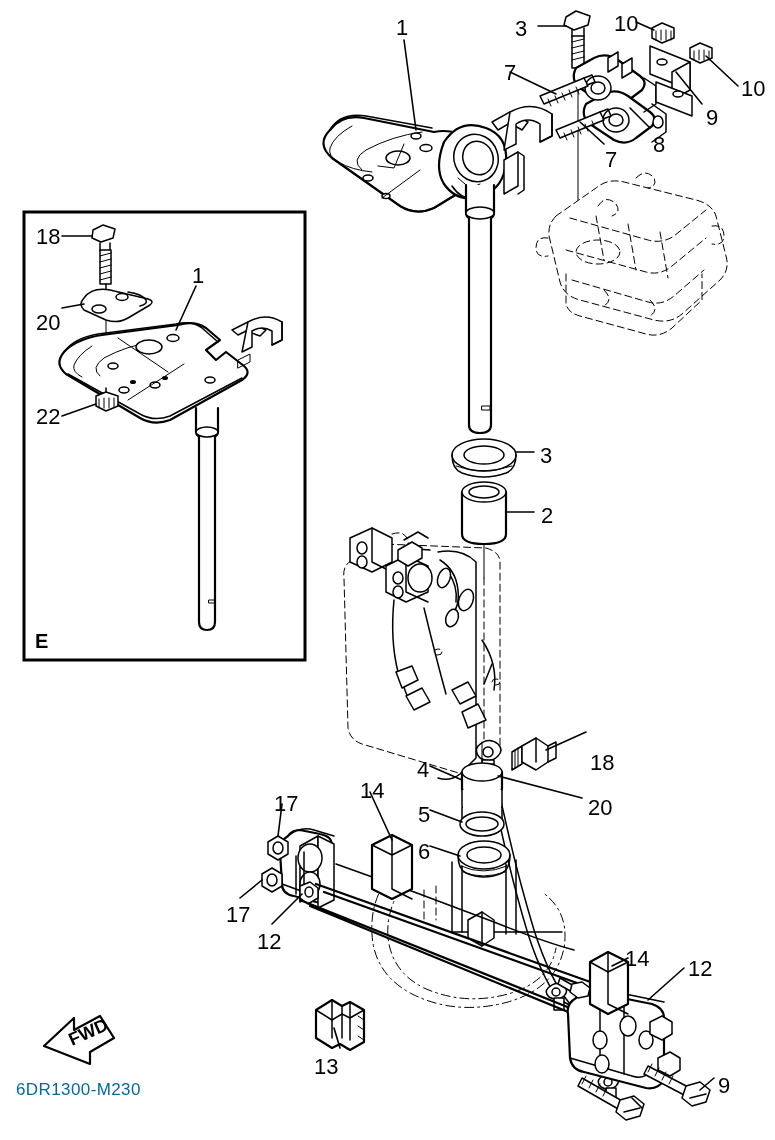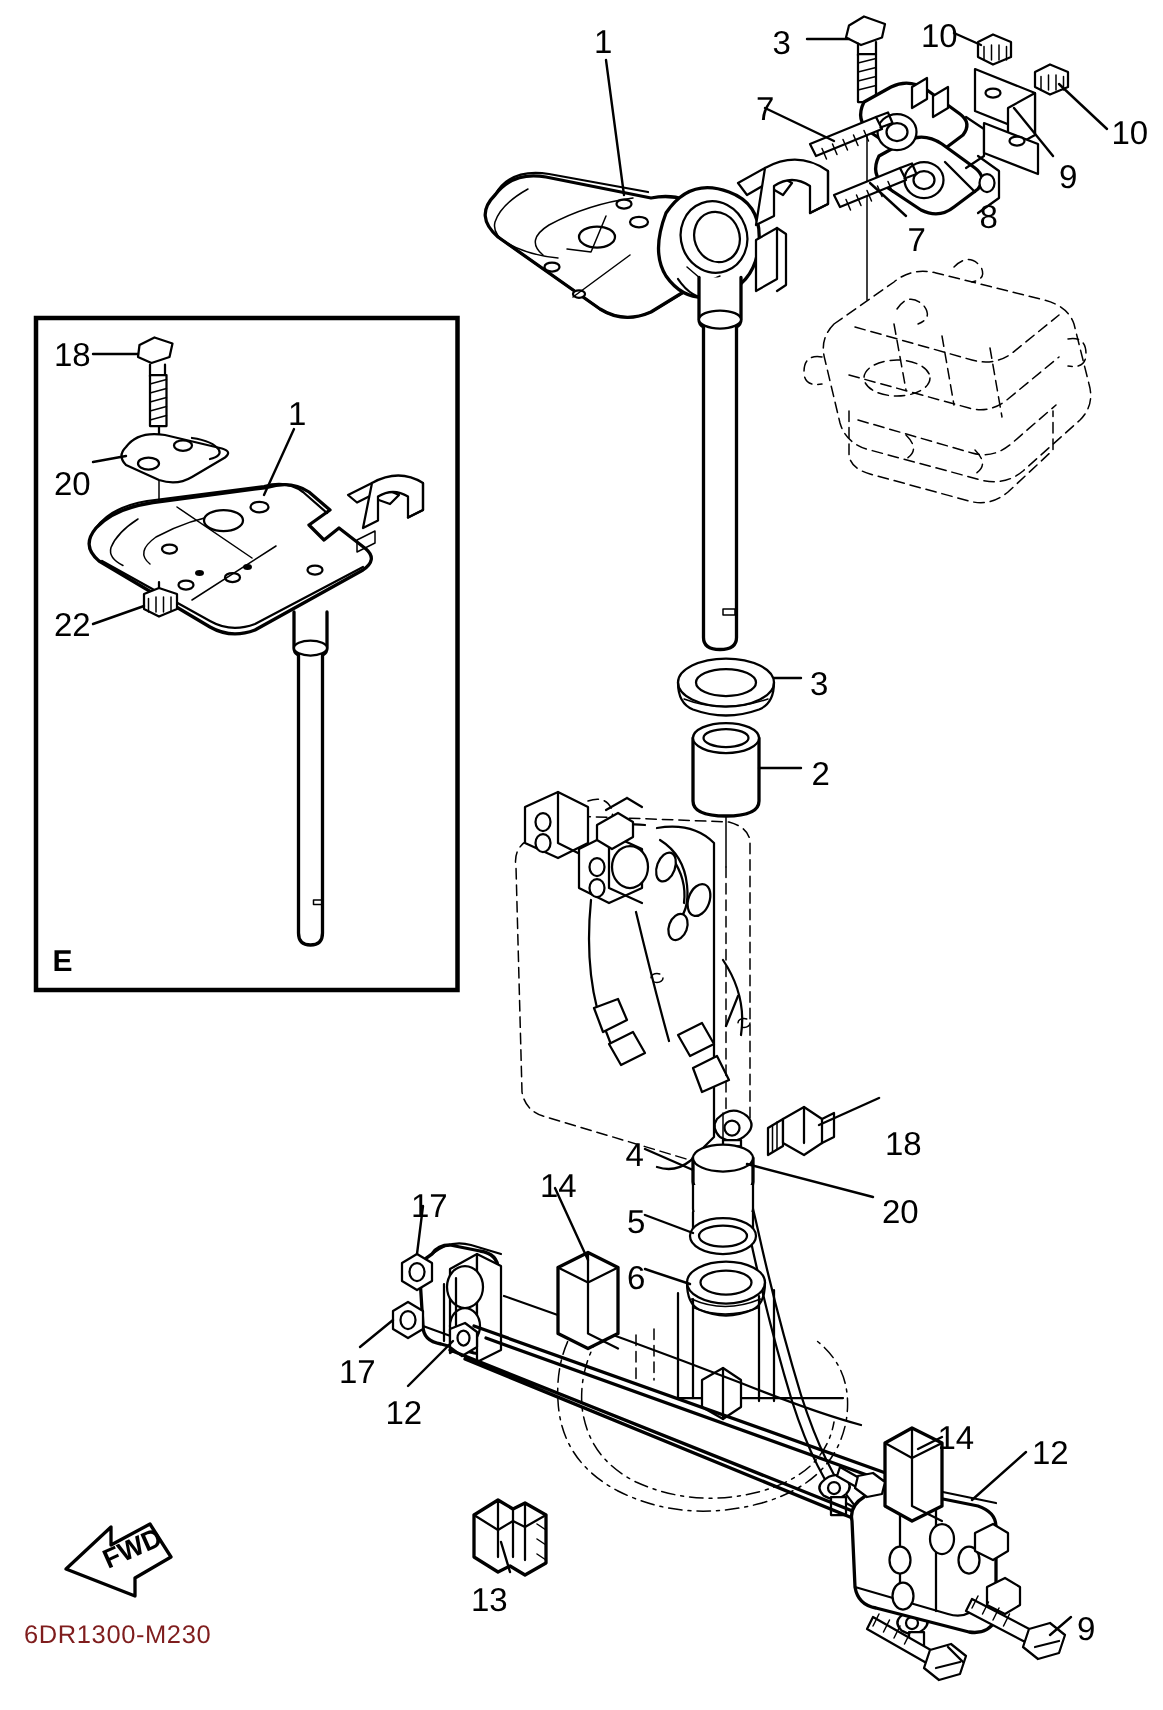--- a/index.html
+++ b/index.html
@@ -7,21 +7,21 @@
   body{width:775px;height:1140px;position:relative;overflow:hidden;
        font-family:"Liberation Sans", sans-serif;color:#000;}
   #stage{position:absolute;left:0;top:0;width:775px;height:1140px;}
   svg#diagram{position:absolute;left:0;top:0;width:775px;height:1140px;display:block;}
   .callout{position:absolute;font-family:"Liberation Sans",sans-serif;
            font-size:22px;font-weight:400;color:#000;line-height:1;
            letter-spacing:0px;white-space:nowrap;}
   .boxlabel{position:absolute;font-family:"Liberation Sans",sans-serif;
             font-size:20px;font-weight:bold;color:#000;}
   .partno{position:absolute;font-family:"Liberation Sans",sans-serif;
-          font-size:17px;font-weight:400;color:#7f1d1d;letter-spacing:0.4px;}
+          font-size:17px;font-weight:400;color:#0369a1;letter-spacing:0.4px;}
   .fwdtext{font-family:"Liberation Sans",sans-serif;font-size:18px;font-weight:bold;}
 </style>
 </head>
 <body>
 
 <div id="stage">
 
 <svg id="diagram" viewBox="0 0 775 1140">
   <defs>
     <style>

